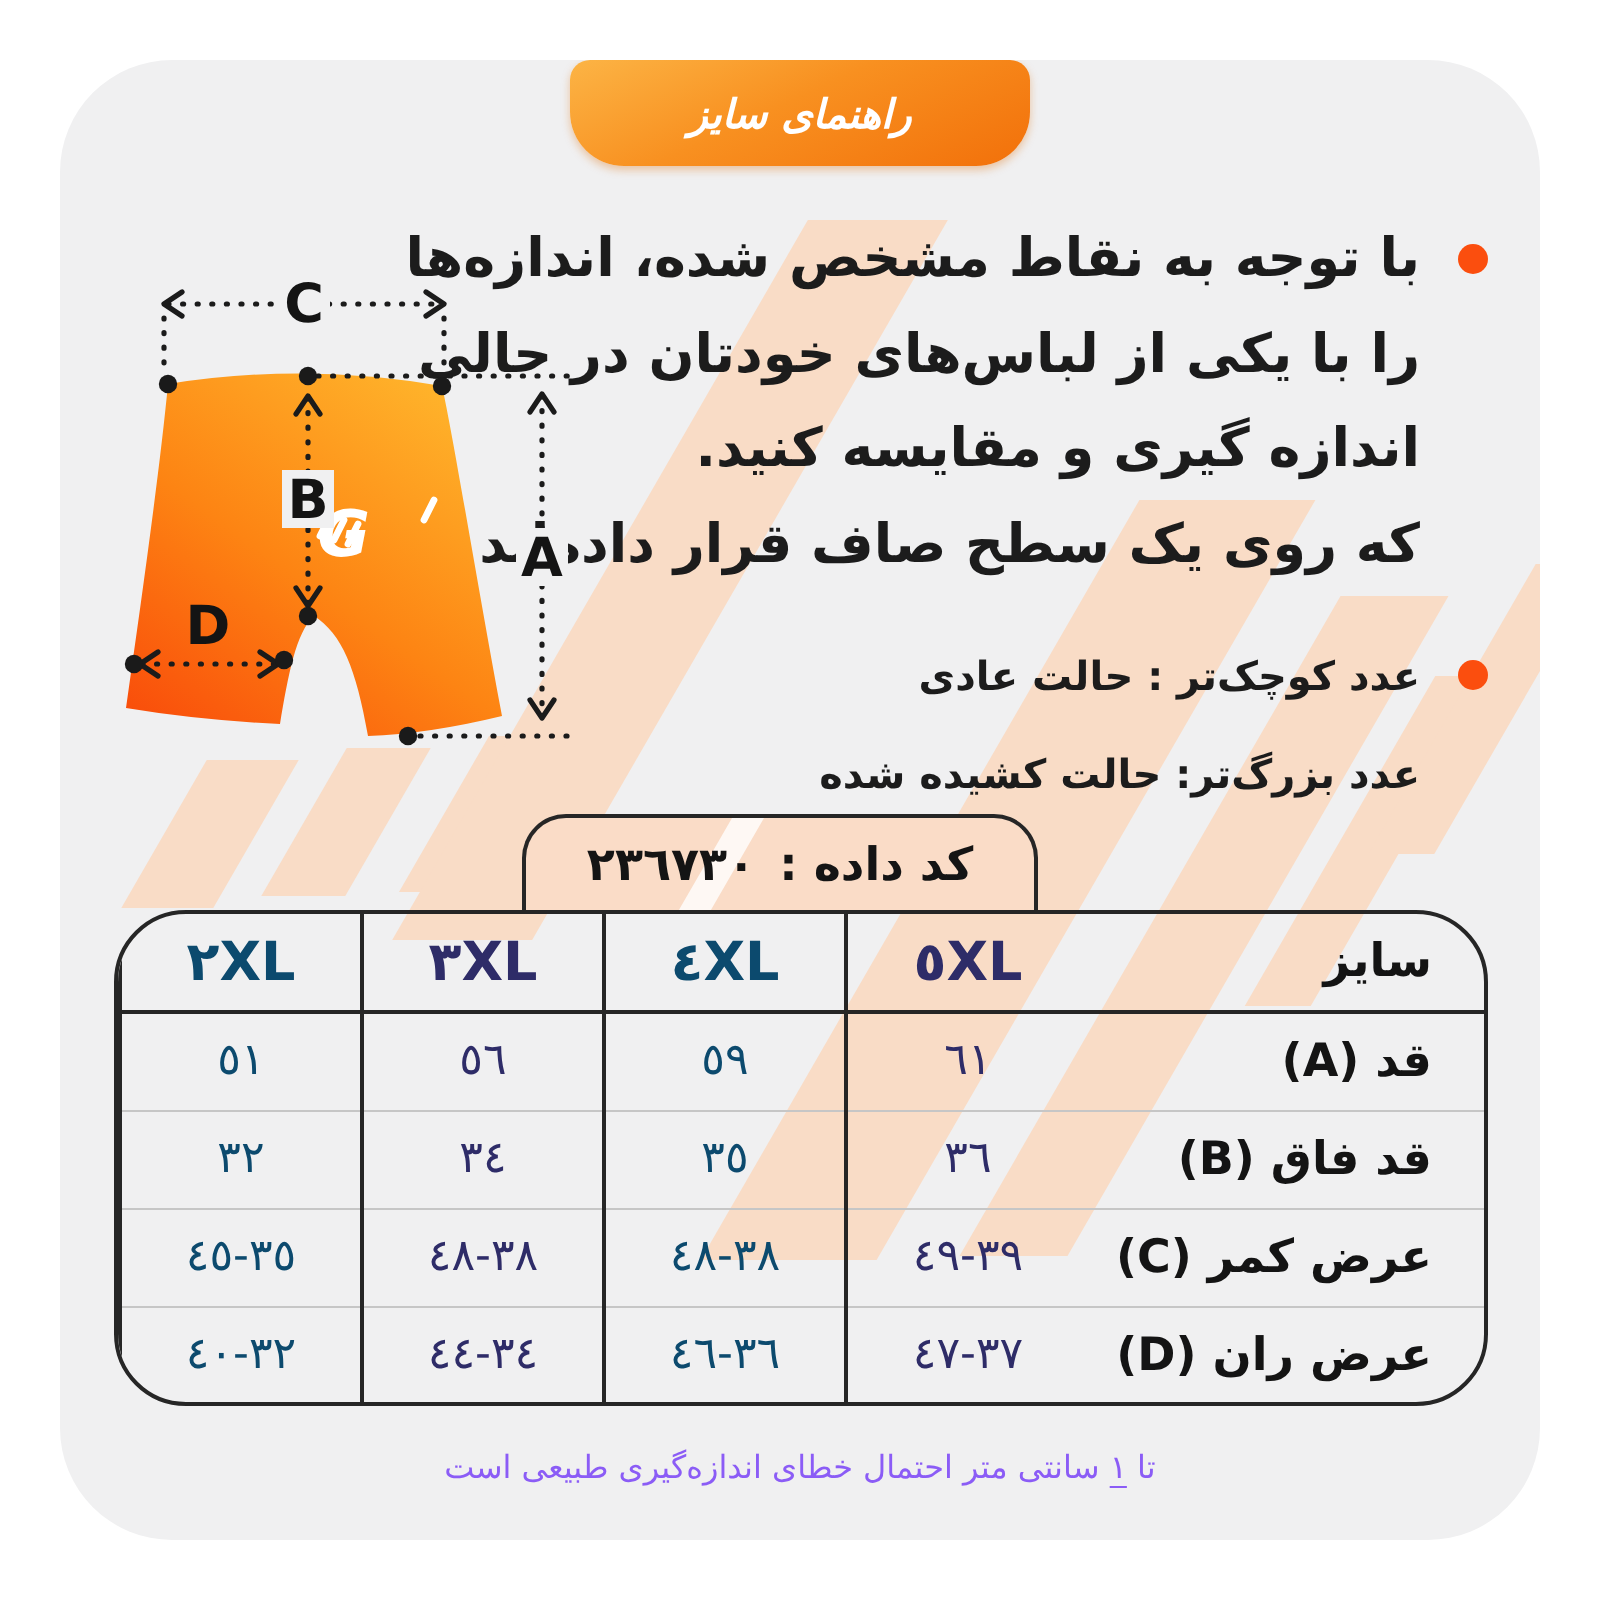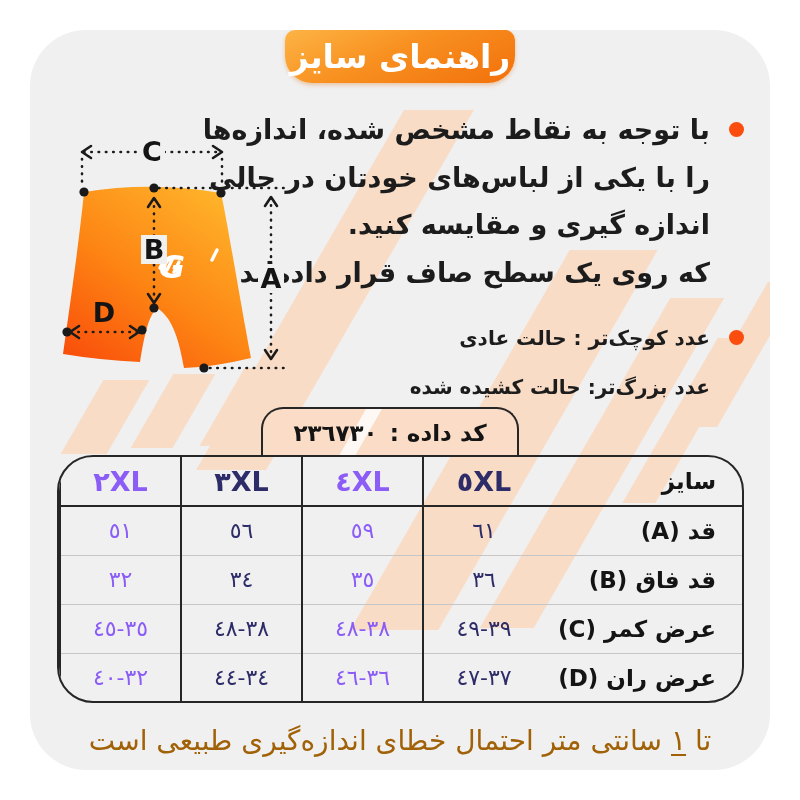--- a/index.html
+++ b/index.html
@@ -12,21 +12,21 @@
 
   
   .wm { position:absolute; background:#f9dcc6; transform:skewX(-30deg); pointer-events:none; }
 
   
   .badge { position:absolute; left:50%; top:0; transform:translateX(-50%);
            width:230px; height:53px; border-radius:10px 10px 27px 27px;
            background:linear-gradient(155deg,#fcb445 0%, #f89020 45%, #f2700a 100%);
            display:flex; align-items:center; justify-content:center;
            box-shadow:0 2px 4px rgba(220,110,10,.35); }
-  .badge span { color:#ffffff; font-size:33px; font-weight:bold; letter-spacing:.5px; }
+  .badge span { color:#ffffff; font-size:20px; font-weight:bold; letter-spacing:.5px;font-style:italic; }
 
   
   .note { position:absolute; right:24px; text-align:right; color:#1c1c1c; font-weight:bold; }
   .note .dot { position:absolute; right:2px; top:16px; width:15px; height:15px;
                border-radius:50%; background:#fb4e0e; }
   .note .txt { padding-right:36px; }
   .note1 { top:76px; font-size:27px; line-height:47.5px; }
   .note2 { top:284px; font-size:20px; line-height:49px; }
 
   
@@ -52,26 +52,26 @@
                      border:2.5px solid #262626; border-radius:36px; overflow:hidden; }
   table { width:100%; height:100%; border-collapse:collapse; table-layout:fixed; }
   th,td { padding:0; text-align:center; vertical-align:middle; background:transparent; }
   col.c-size { width:198px; }
   thead th { font-size:27px; font-weight:bold; height:49px; border-bottom:2.5px solid #262626; }
   thead th.rowhead, td.rowhead { text-align:right; padding-right:26px; font-size:23px;
                                  font-weight:bold; color:#141414; }
   tbody td { font-size:22px; font-weight:normal; height:49px; }
   tbody tr + tr td { border-top:1.5px solid #c6c6c6; }
   td.vline, th.vline { border-left:2.5px solid #262626; }
-  .c-orange { color:#8b5cf6; }
+  .c-orange { color:#0c4a6e; }
   .c-navy { color:#2e2c68;margin-top:28px; }
 
   
   .footnote { position:absolute; left:0; top:694px; width:100%; text-align:center;
-              font-size:28px; color:#a16207; }
+              font-size:16px; color:#8b5cf6; }
   .footnote .num { text-decoration:underline; text-underline-offset:4px; }
 </style>
 </head>
 <body>
 
 <div class="page">
   <div class="panel">
 
     <div class="wm" style="left:52px;  top:350px; width:46px; height:74px;"></div>
     <div class="wm" style="left:122px; top:344px; width:42px; height:74px;"></div>

